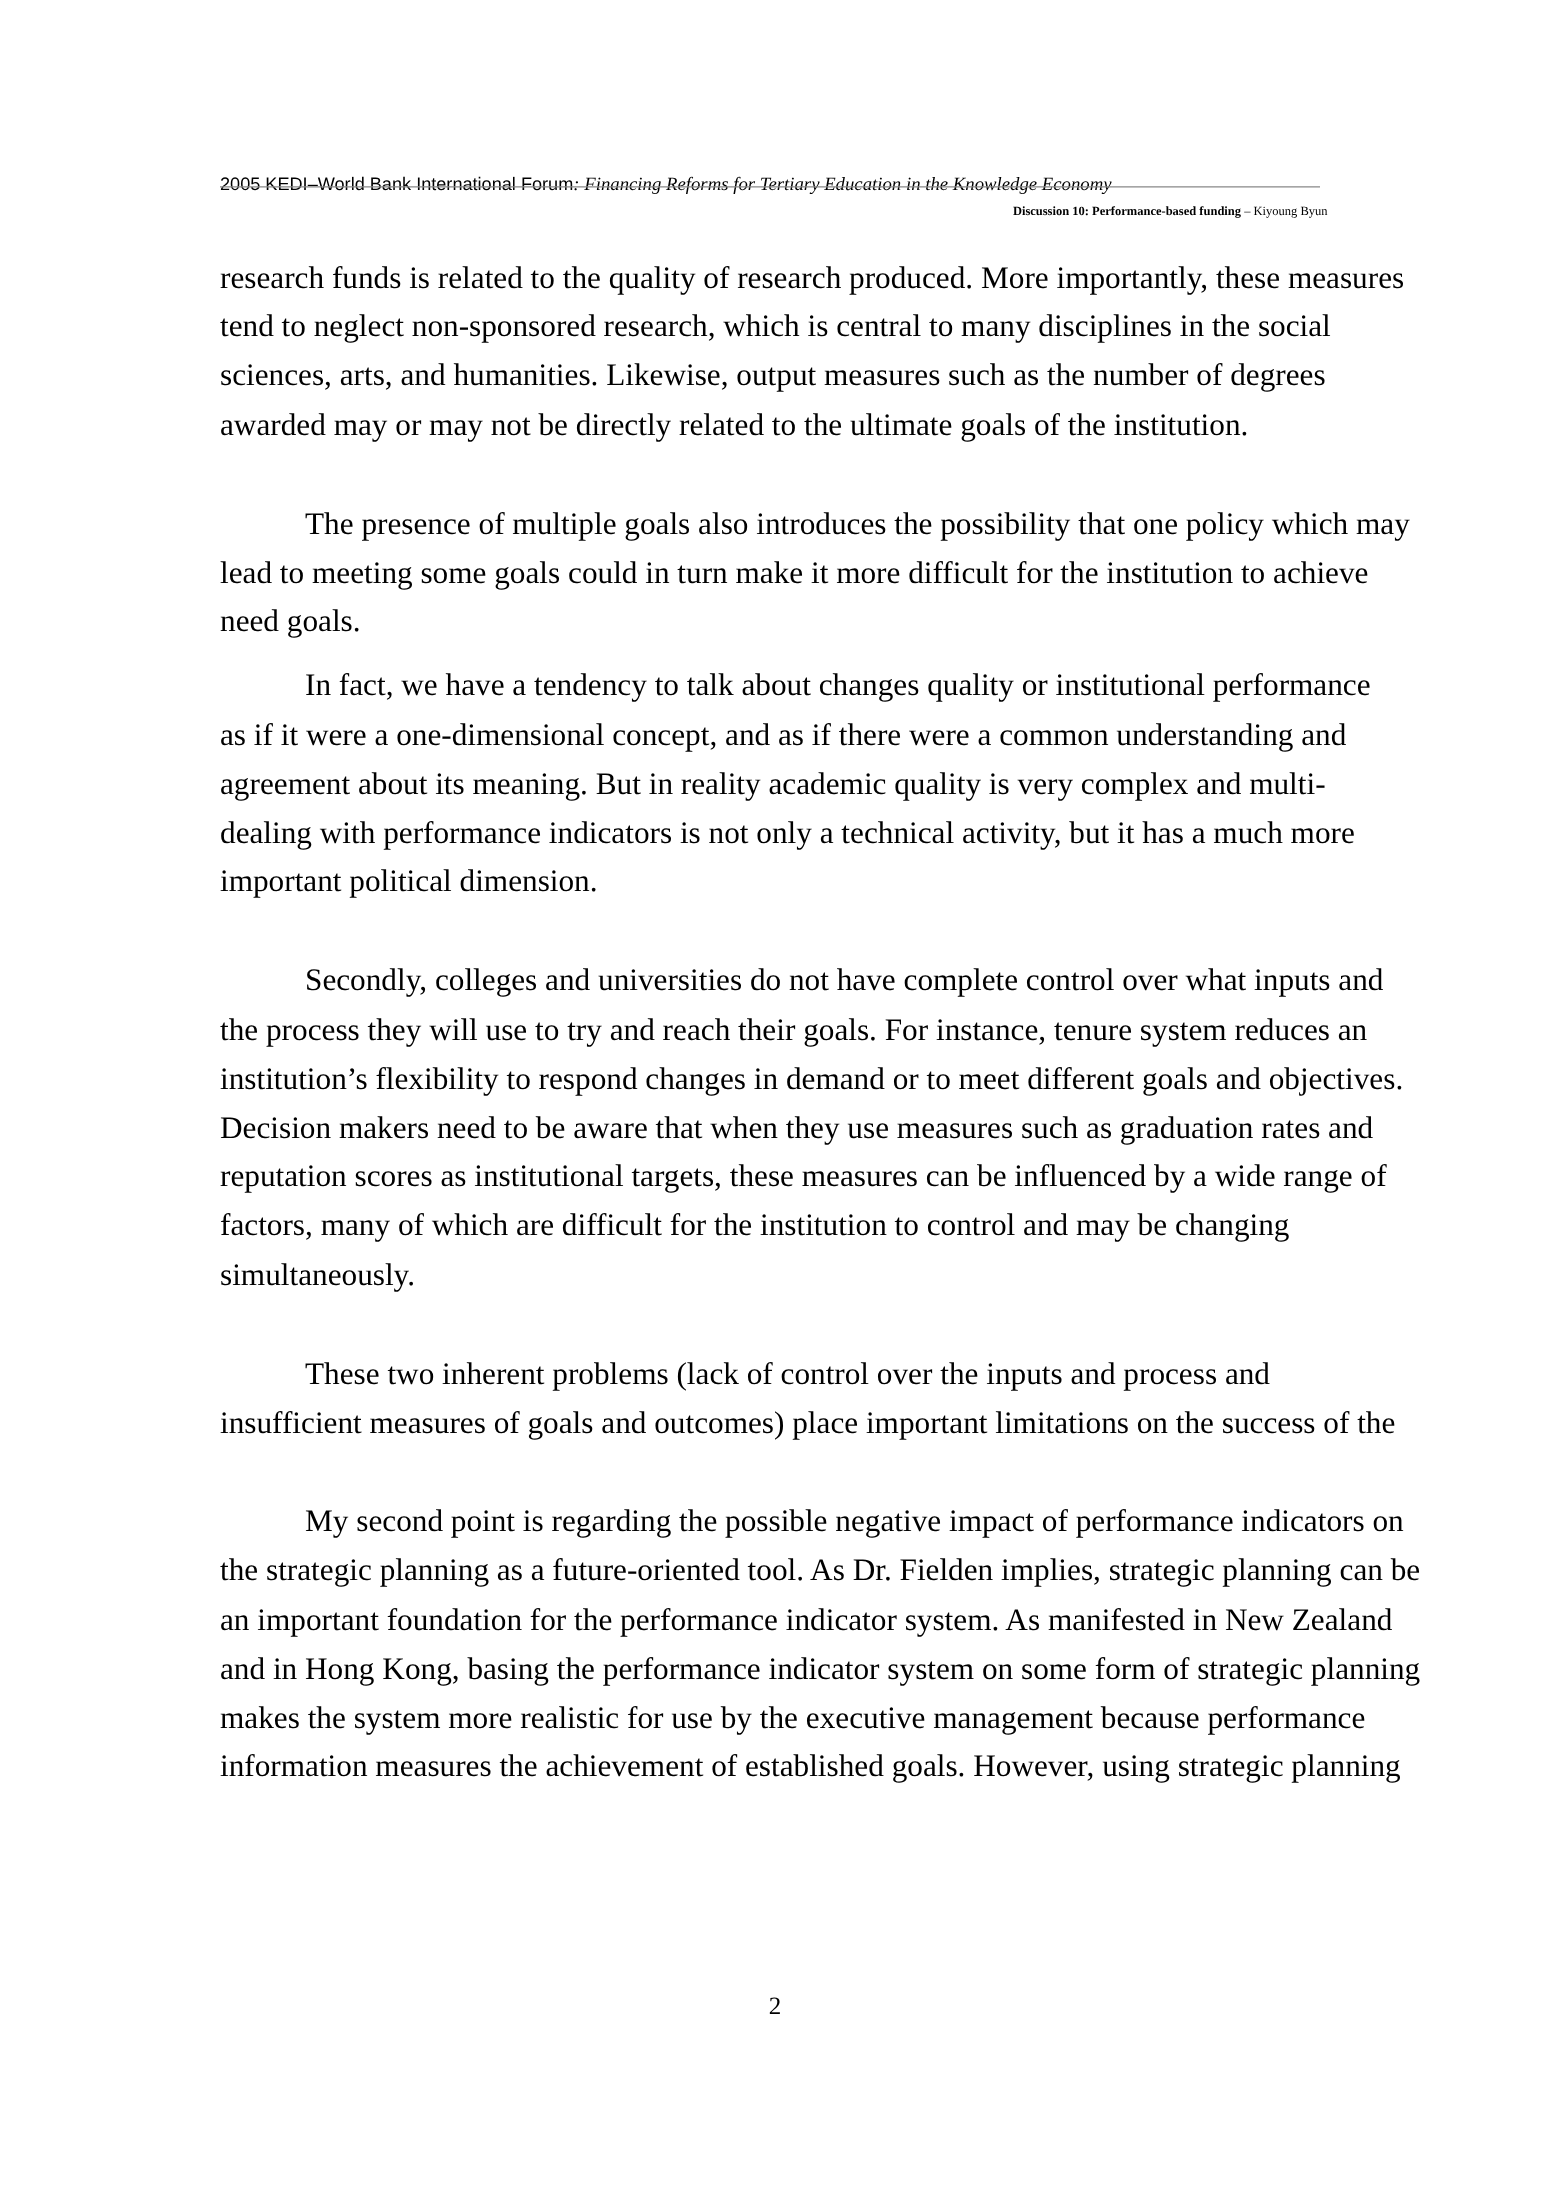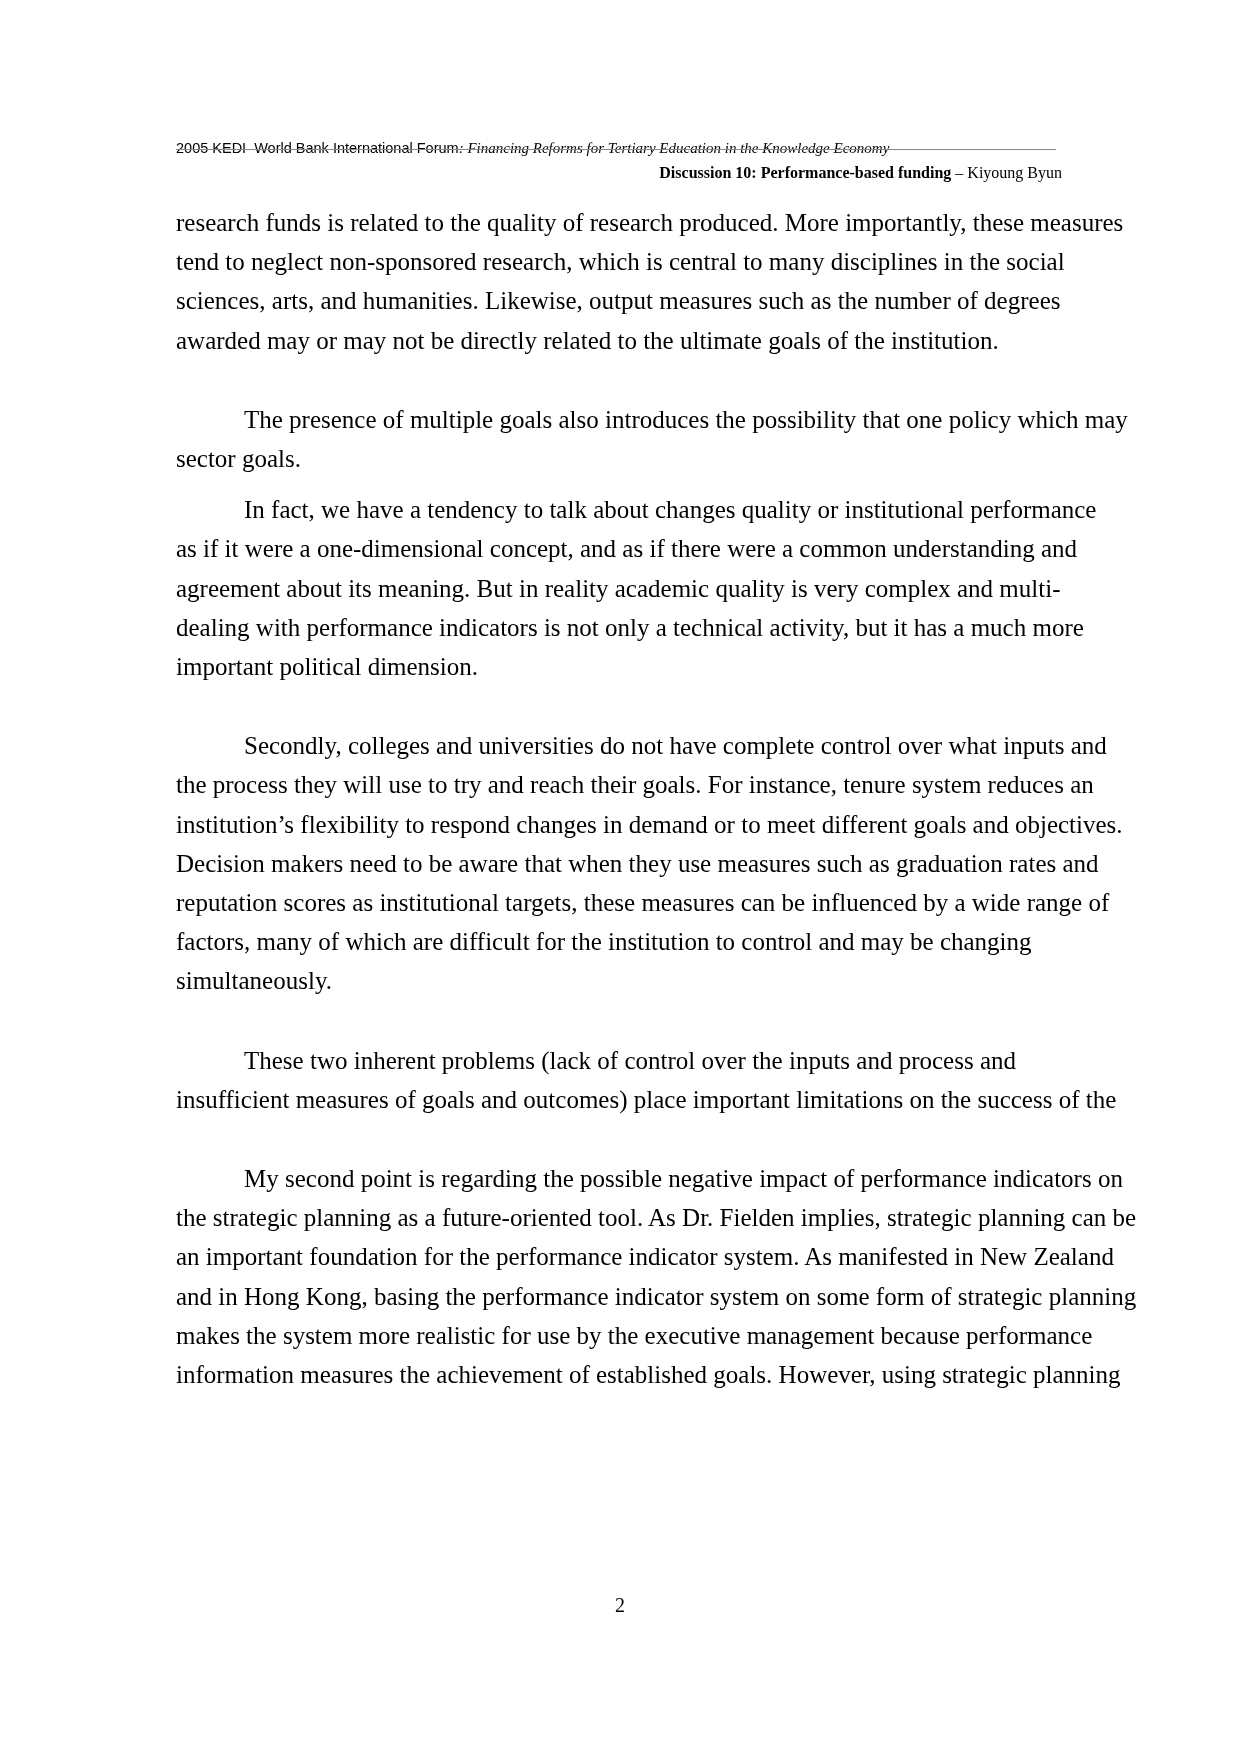--- a/index.html
+++ b/index.html
@@ -8,21 +8,21 @@
       position: absolute; left: 176px; top: 140px;
       font-family: "Liberation Sans", sans-serif; font-size: 14.5px; white-space: nowrap;
     }
     .header-line1 .italic { font-family: "Liberation Serif", serif; font-style: italic; font-size: 15px; }
     .header-rule {
       position: absolute; left: 176px; top: 149px; width: 880px; height: 0;
       border-top: 1px solid #888;
     }
     .header-line2 {
       position: absolute; right: 178px; top: 164px;
-      font-family: "Liberation Serif", serif; font-size: 16px; white-space: nowrap;
+      font-family: "Liberation Serif", serif; font-size: 10px; white-space: nowrap;
     }
     .header-line2 .bold { font-weight: bold; }
     .body-text {
       position: absolute; left: 176px; top: 203px; width: 890px;
       font-family: "Liberation Serif", serif; font-size: 25px; line-height: 39.2px;
     }
     .para { margin: 0; text-indent: 0; }
     .gap-large { height: 40px; }
     .gap-small { height: 12px; }
     .line { display: block; white-space: nowrap; }
@@ -46,21 +46,22 @@
 <div class="body-text">
   <p class="para">
     <span class="line">research funds is related to the quality of research produced. More importantly, these measures</span>
     <span class="line">tend to neglect non-sponsored research, which is central to many disciplines in the social</span>
     <span class="line">sciences, arts, and humanities. Likewise, output measures such as the number of degrees</span>
     <span class="line">awarded may or may not be directly related to the ultimate goals of the institution.</span>
   </p>
   <div class="gap-large"></div>
   <p class="para">
     <span class="line" style="text-indent:68px">The presence of multiple goals also introduces the possibility that one policy which may</span>
-    <span class="line">sector goals.</span>
+    <span class="line">lead to meeting some goals could in turn make it more difficult for the institution to achieve</span>
+    <span class="line">need goals.</span>
   </p>
   <div class="gap-small"></div>
   <p class="para">
     <span class="line" style="text-indent:68px">In fact, we have a tendency to talk about changes quality or institutional performance</span>
     <span class="line">as if it were a one-dimensional concept, and as if there were a common understanding and</span>
     <span class="line">agreement about its meaning. But in reality academic quality is very complex and multi-</span>
     <span class="line">dealing with performance indicators is not only a technical activity, but it has a much more</span>
     <span class="line">important political dimension.</span>
   </p>
   <div class="gap-large"></div>

